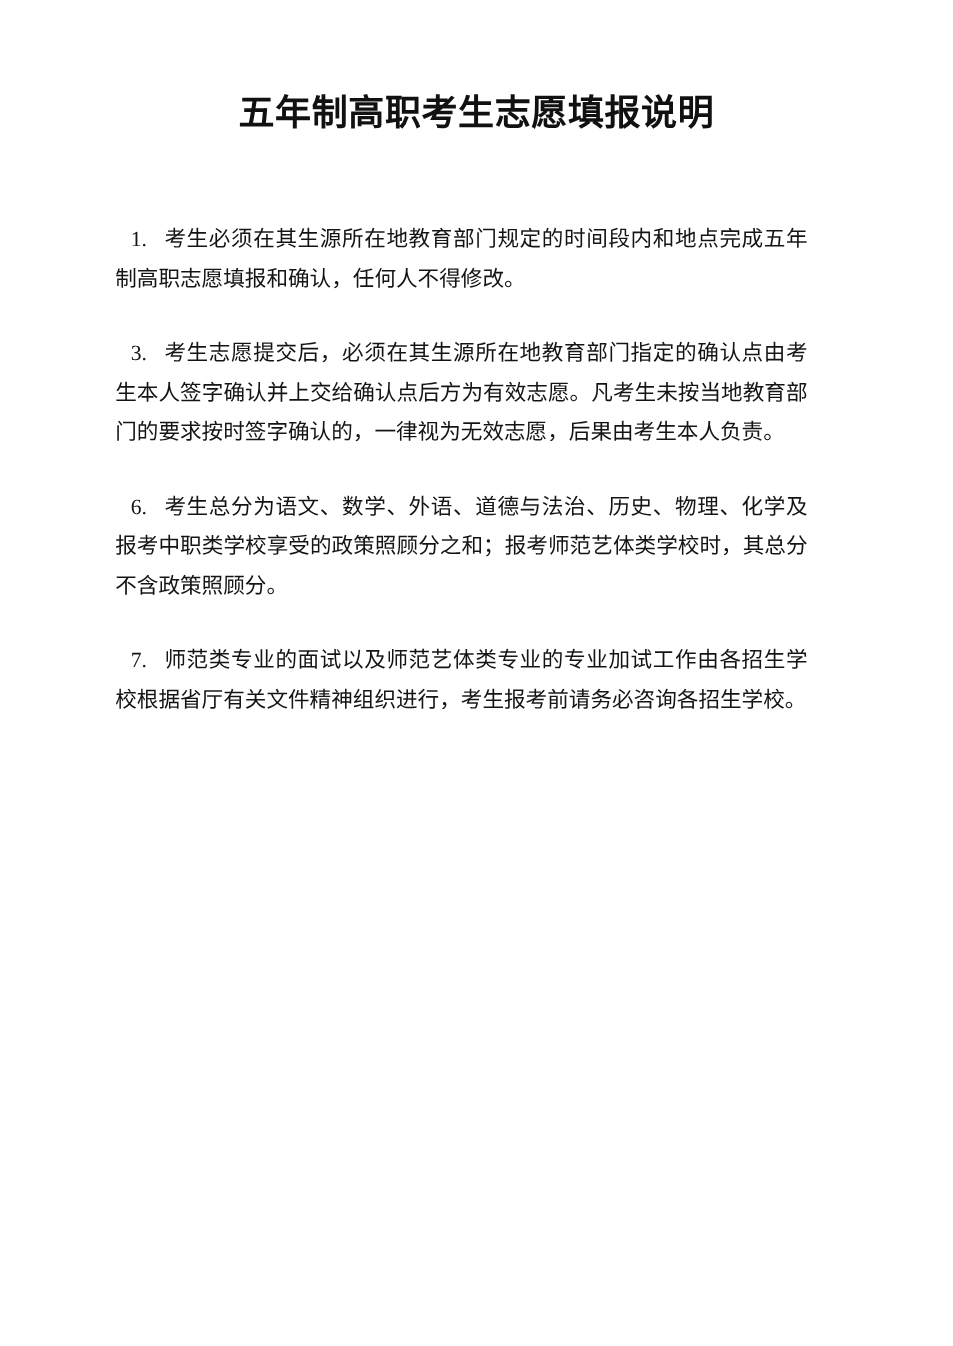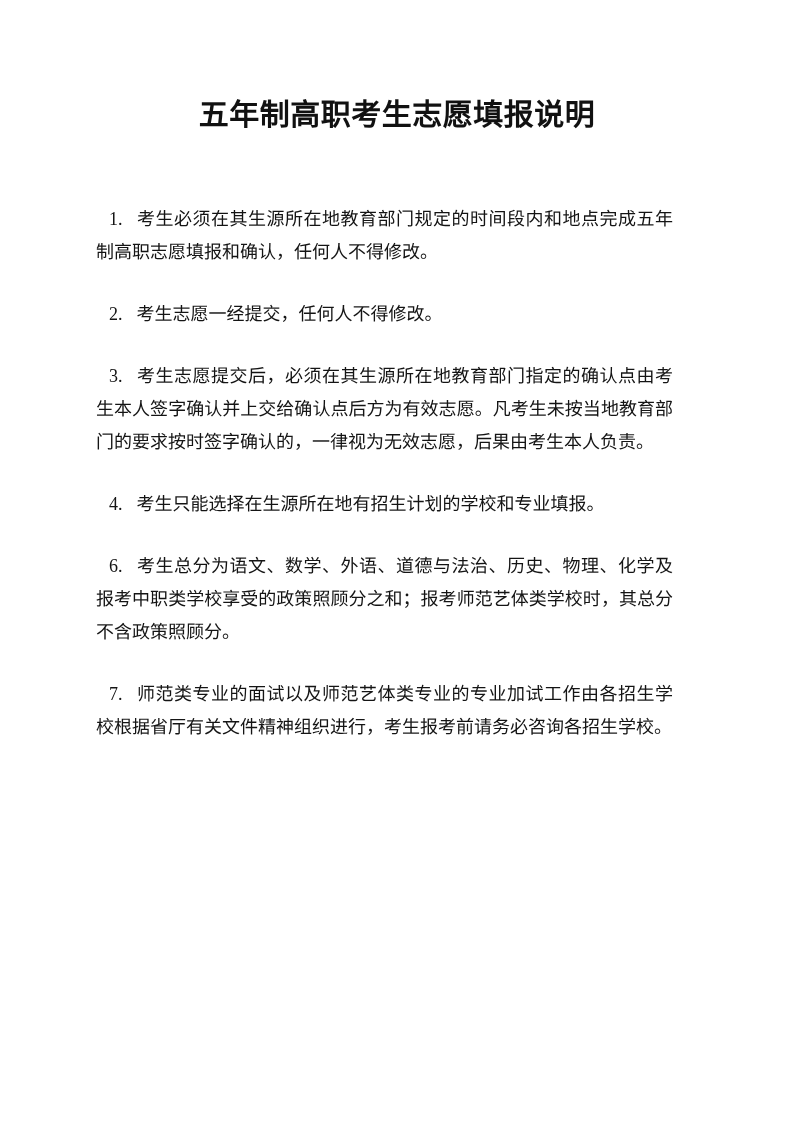--- a/index.html
+++ b/index.html
@@ -11,21 +11,21 @@
     position: relative;
     width: 794px;
     height: 1122px;
     background: #ffffff;
     overflow: hidden;
     font-family: "Liberation Serif", "DejaVu Serif", serif;
     color: #141414;
   }
   .doc-title {
     margin: 0;
-    padding-top: 97px;
+    padding-top: 77px;
     width: 794px;
     text-align: center;
     font-size: 30px;
     line-height: 36px;
     font-weight: bold;
     letter-spacing: 0.5px;
     color: #111111;
   }
   .doc-body {
     margin-top: 70px;
@@ -52,25 +52,23 @@
 <body>
 
 <div class="page">
 
   <h1 class="doc-title">五年制高职考生志愿填报说明</h1>
 
   <div class="doc-body">
 
     <p class="doc-item"><span class="item-number">1.</span><span>考生必须在其生源所在地教育部门规定的时间段内和地点完成五年制高职志愿填报和确认，任何人不得修改。</span></p>
 
-    <p class="doc-item"><span class="item-number">2.</span><span>考生志愿一经提交，任何人不得修改。</span></p>
 
     <p class="doc-item"><span class="item-number">3.</span><span>考生志愿提交后，必须在其生源所在地教育部门指定的确认点由考生本人签字确认并上交给确认点后方为有效志愿。凡考生未按当地教育部门的要求按时签字确认的，一律视为无效志愿，后果由考生本人负责。</span></p>
 
-    <p class="doc-item"><span class="item-number">4.</span><span>考生只能选择在生源所在地有招生计划的学校和专业填报。</span></p>
 
 
     <p class="doc-item"><span class="item-number">6.</span><span>考生总分为语文、数学、外语、道德与法治、历史、物理、化学及报考中职类学校享受的政策照顾分之和；报考师范艺体类学校时，其总分不含政策照顾分。</span></p>
 
     <p class="doc-item"><span class="item-number">7.</span><span>师范类专业的面试以及师范艺体类专业的专业加试工作由各招生学校根据省厅有关文件精神组织进行，考生报考前请务必咨询各招生学校。</span></p>
 
   </div>
 </div>
 
 </body></html>

